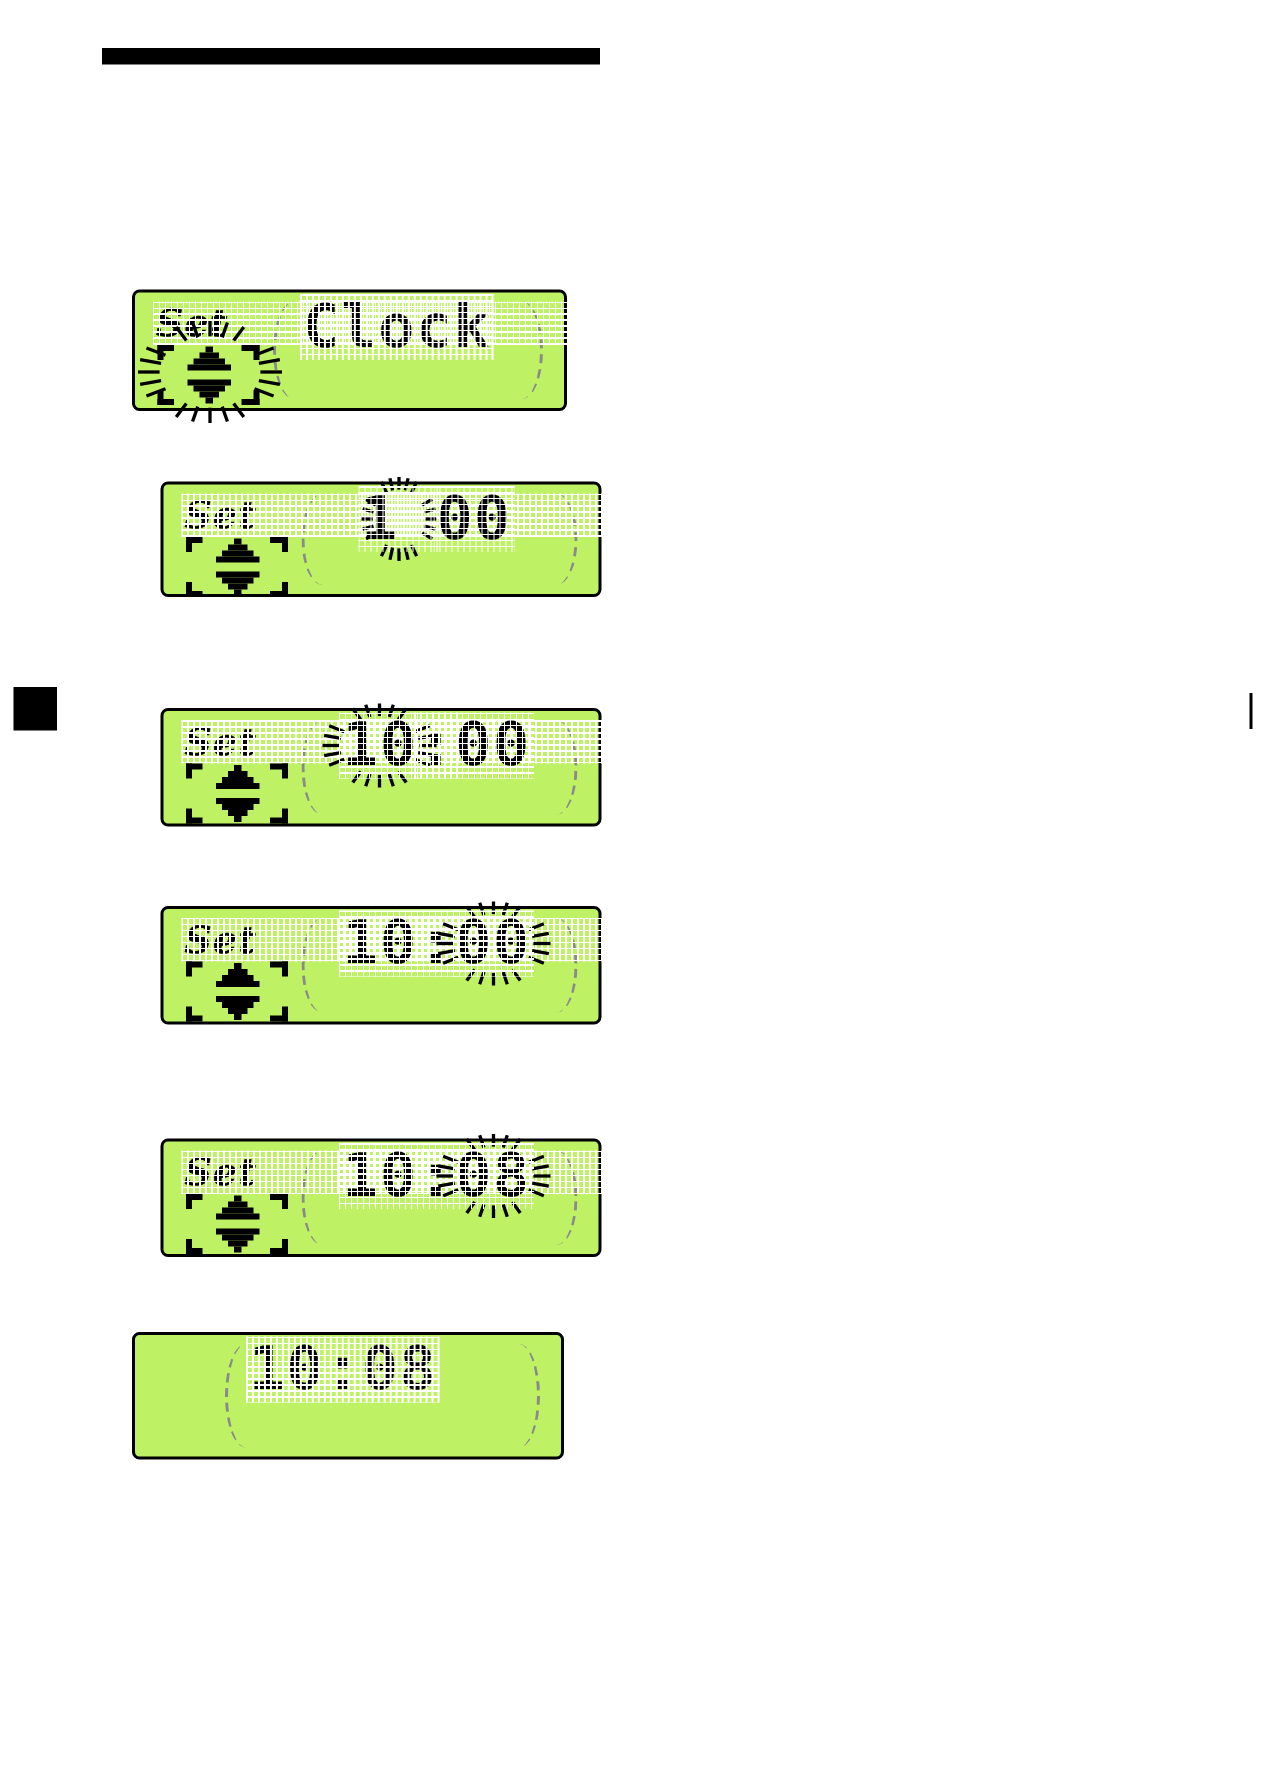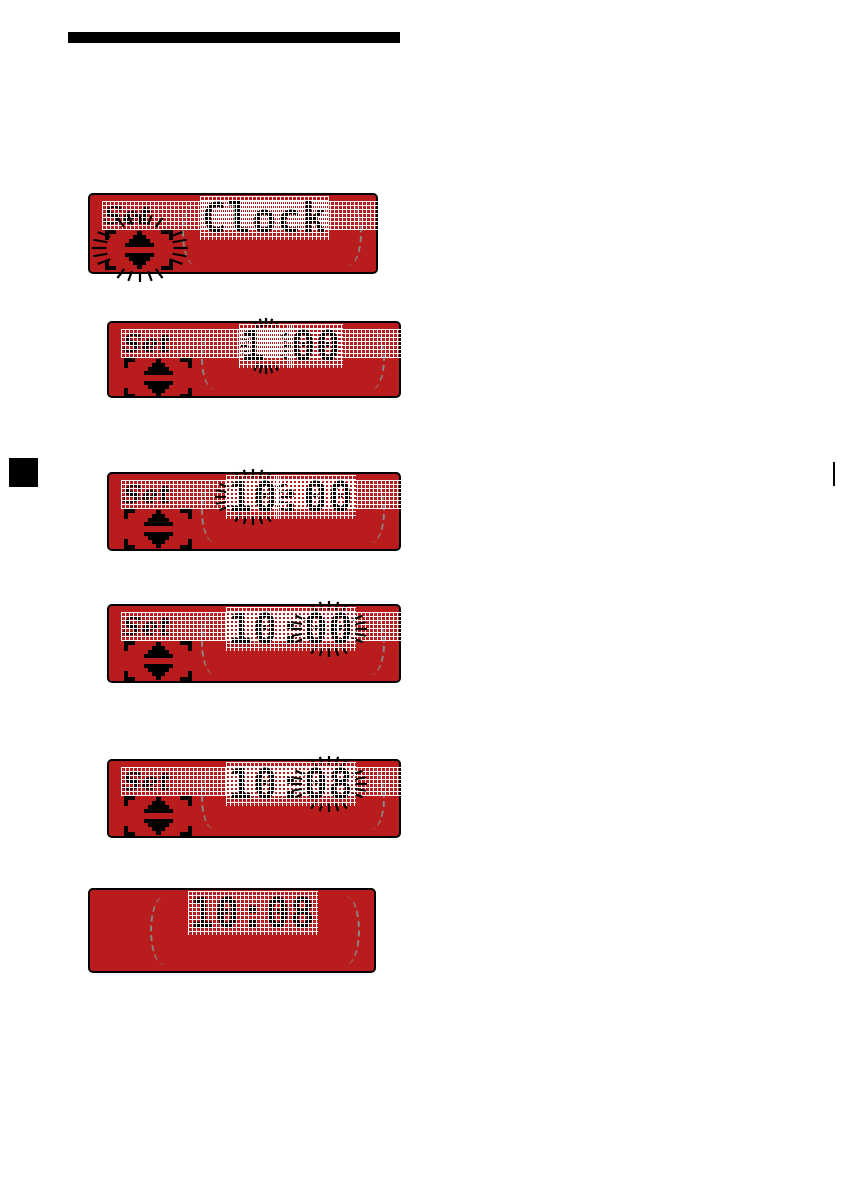--- a/index.html
+++ b/index.html
@@ -41,21 +41,21 @@
     height: 24px;
     background: #000000;
   }
 
   
   .lcd {
     position: absolute;
     box-sizing: border-box;
     border: 2px solid #000000;
     border-radius: 5px;
-    background: #b91c1c;
+    background: #bef264;
   }
 
   
   .arc {
     position: absolute;
     top: 6px;
     bottom: 6px;
     width: 26px;
     border-style: none dashed none none;
     border-width: 0 2px 0 0;
@@ -385,15 +385,15 @@
               <line x1="61.48640597004746" y1="18.79835736939654" x2="71.55200852863922" y2="14.854796241995057" stroke="#000" stroke-width="2.2"></line>
               <line x1="63.8098663189415" y1="23.258330846246512" x2="74.87123759848787" y2="21.226186923209305" stroke="#000" stroke-width="2.2"></line>
               <line x1="64.6" y1="28" x2="76" y2="28" stroke="#000" stroke-width="2.2"></line>
               <line x1="63.8098663189415" y1="32.741669153753485" x2="74.87123759848787" y2="34.773813076790695" stroke="#000" stroke-width="2.2"></line>
               <line x1="61.48640597004746" y1="37.20164263060346" x2="71.55200852863922" y2="41.14520375800494" stroke="#000" stroke-width="2.2"></line>
             </svg></span></span></div>
     </div>
     <div class="lcd" id="panel-final-time" style="left: 88px; top: 888px; width: 288px; height: 85px;">
       <div class="arc left" style="left: 60px;"></div>
       <div class="arc" style="right: 14px;"></div>
-      <div class="readout" style="left: 76px; right: 34px; justify-content: center;"><span class="seg dotfont pixelate">10:08</span></div>
+      <div class="readout" style="left: 76px; right: 34px; "><span class="seg dotfont pixelate">10:08</span></div>
     </div>
   </div>
 
 </body></html>

